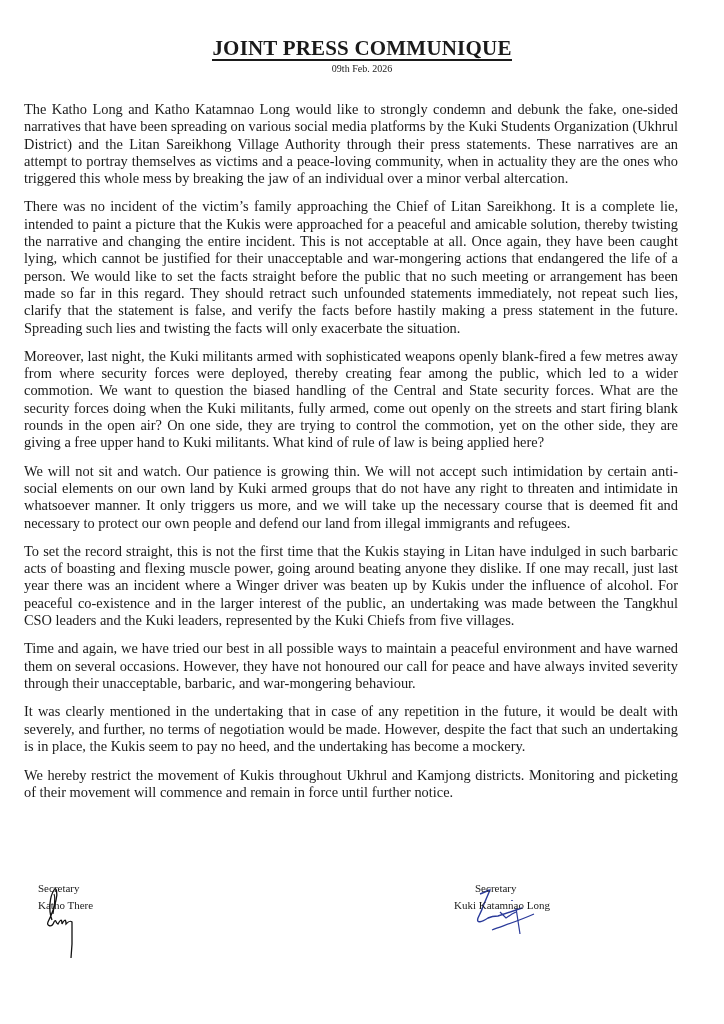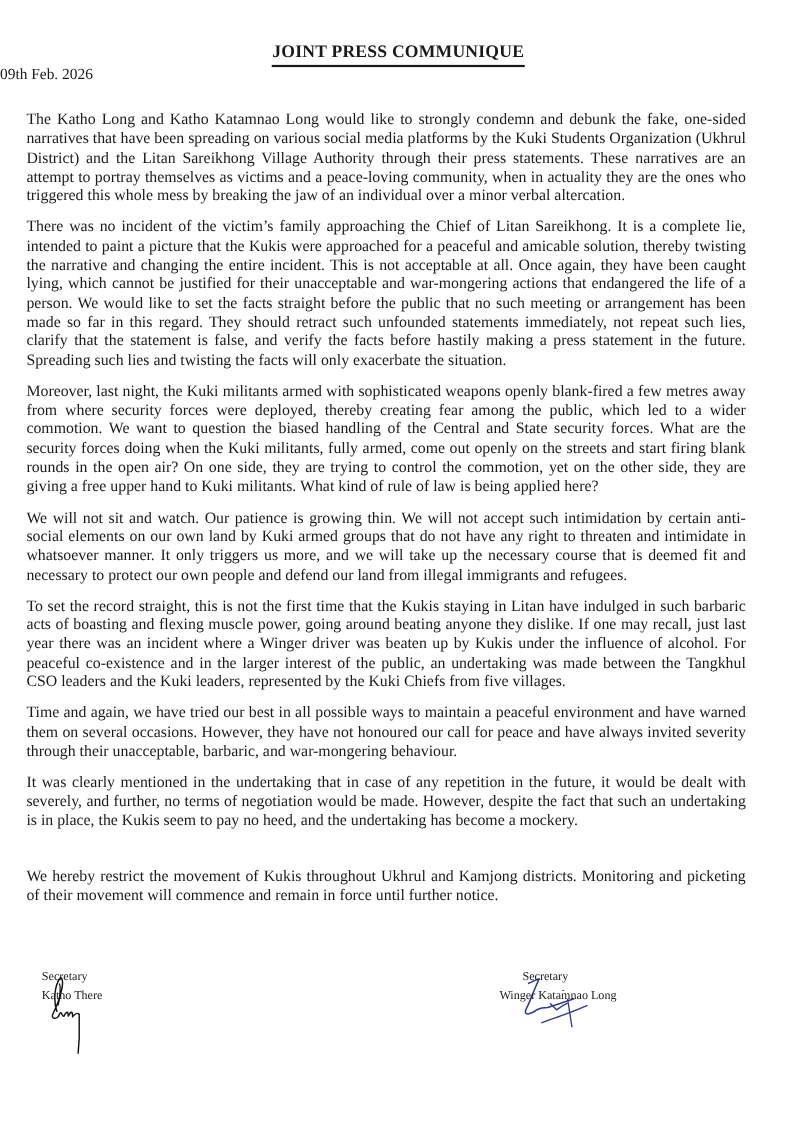--- a/index.html
+++ b/index.html
@@ -3,34 +3,34 @@
   <meta charset="utf-8">
   <style>
     html, body { margin: 0; padding: 0; background: #ffffff; }
     body { width: 724px; height: 1024px; overflow: hidden; position: relative; }
     .page {
       position: absolute; left: 0; top: 0; width: 724px; height: 1024px;
       font-family: "Liberation Serif", serif; color: #1a1a1a;
     }
     .title {
       position: absolute; top: 36px; left: 0; width: 724px; text-align: center;
-      font-weight: bold; font-size: 16px; letter-spacing: 0.2px; line-height: 24px;
+      font-weight: bold; font-size: 21px; letter-spacing: 0.2px; line-height: 24px;
     }
     .title span { border-bottom: 2px solid #1a1a1a; padding-bottom: 0px; display: inline-block; line-height: 22px; }
     .date {
-      position: absolute; top: 61px; left: 0; width: 724px; text-align: left;
-      font-size: 14px; line-height: 16px;
+      position: absolute; top: 61px; left: 0; width: 724px; text-align: center;
+      font-size: 10px; line-height: 16px;
     }
     .body {
       position: absolute; left: 24px; top: 101px; width: 654px;
     }
     .para {
       font-size: 14.4px; line-height: 17.3px; text-align: justify; margin: 0 0 11px 0;
     }
-    .para.gap { margin-top: 34px; }
+    .para.gap { margin-top: 12px; }
     .sig {
       position: absolute; font-size: 11px; line-height: 17.3px;
     }
     .sig-left { left: 38px; top: 880px; }
     .sig-right { left: 454px; top: 880px; }
     .sig-right .role { padding-left: 21px; }
     .signature { position: absolute; }
     .sig-left-mark { left: 44px; top: 884px; }
     .sig-right-mark { left: 472px; top: 888px; }
   </style>
@@ -65,15 +65,15 @@
     <path d="M20 42 C30 38 44 34 62 26" fill="none" stroke="#2a3a9a" stroke-width="1.2"></path>
   </svg>
 
   <div class="sig sig-left">
     <div>Secretary</div>
     <div>Katho There</div>
   </div>
 
   <div class="sig sig-right">
     <div class="role">Secretary</div>
-    <div>Winger Katamnao Long</div>
+    <div>Kuki Katamnao Long</div>
   </div>
 </div>
 
 </body></html>

